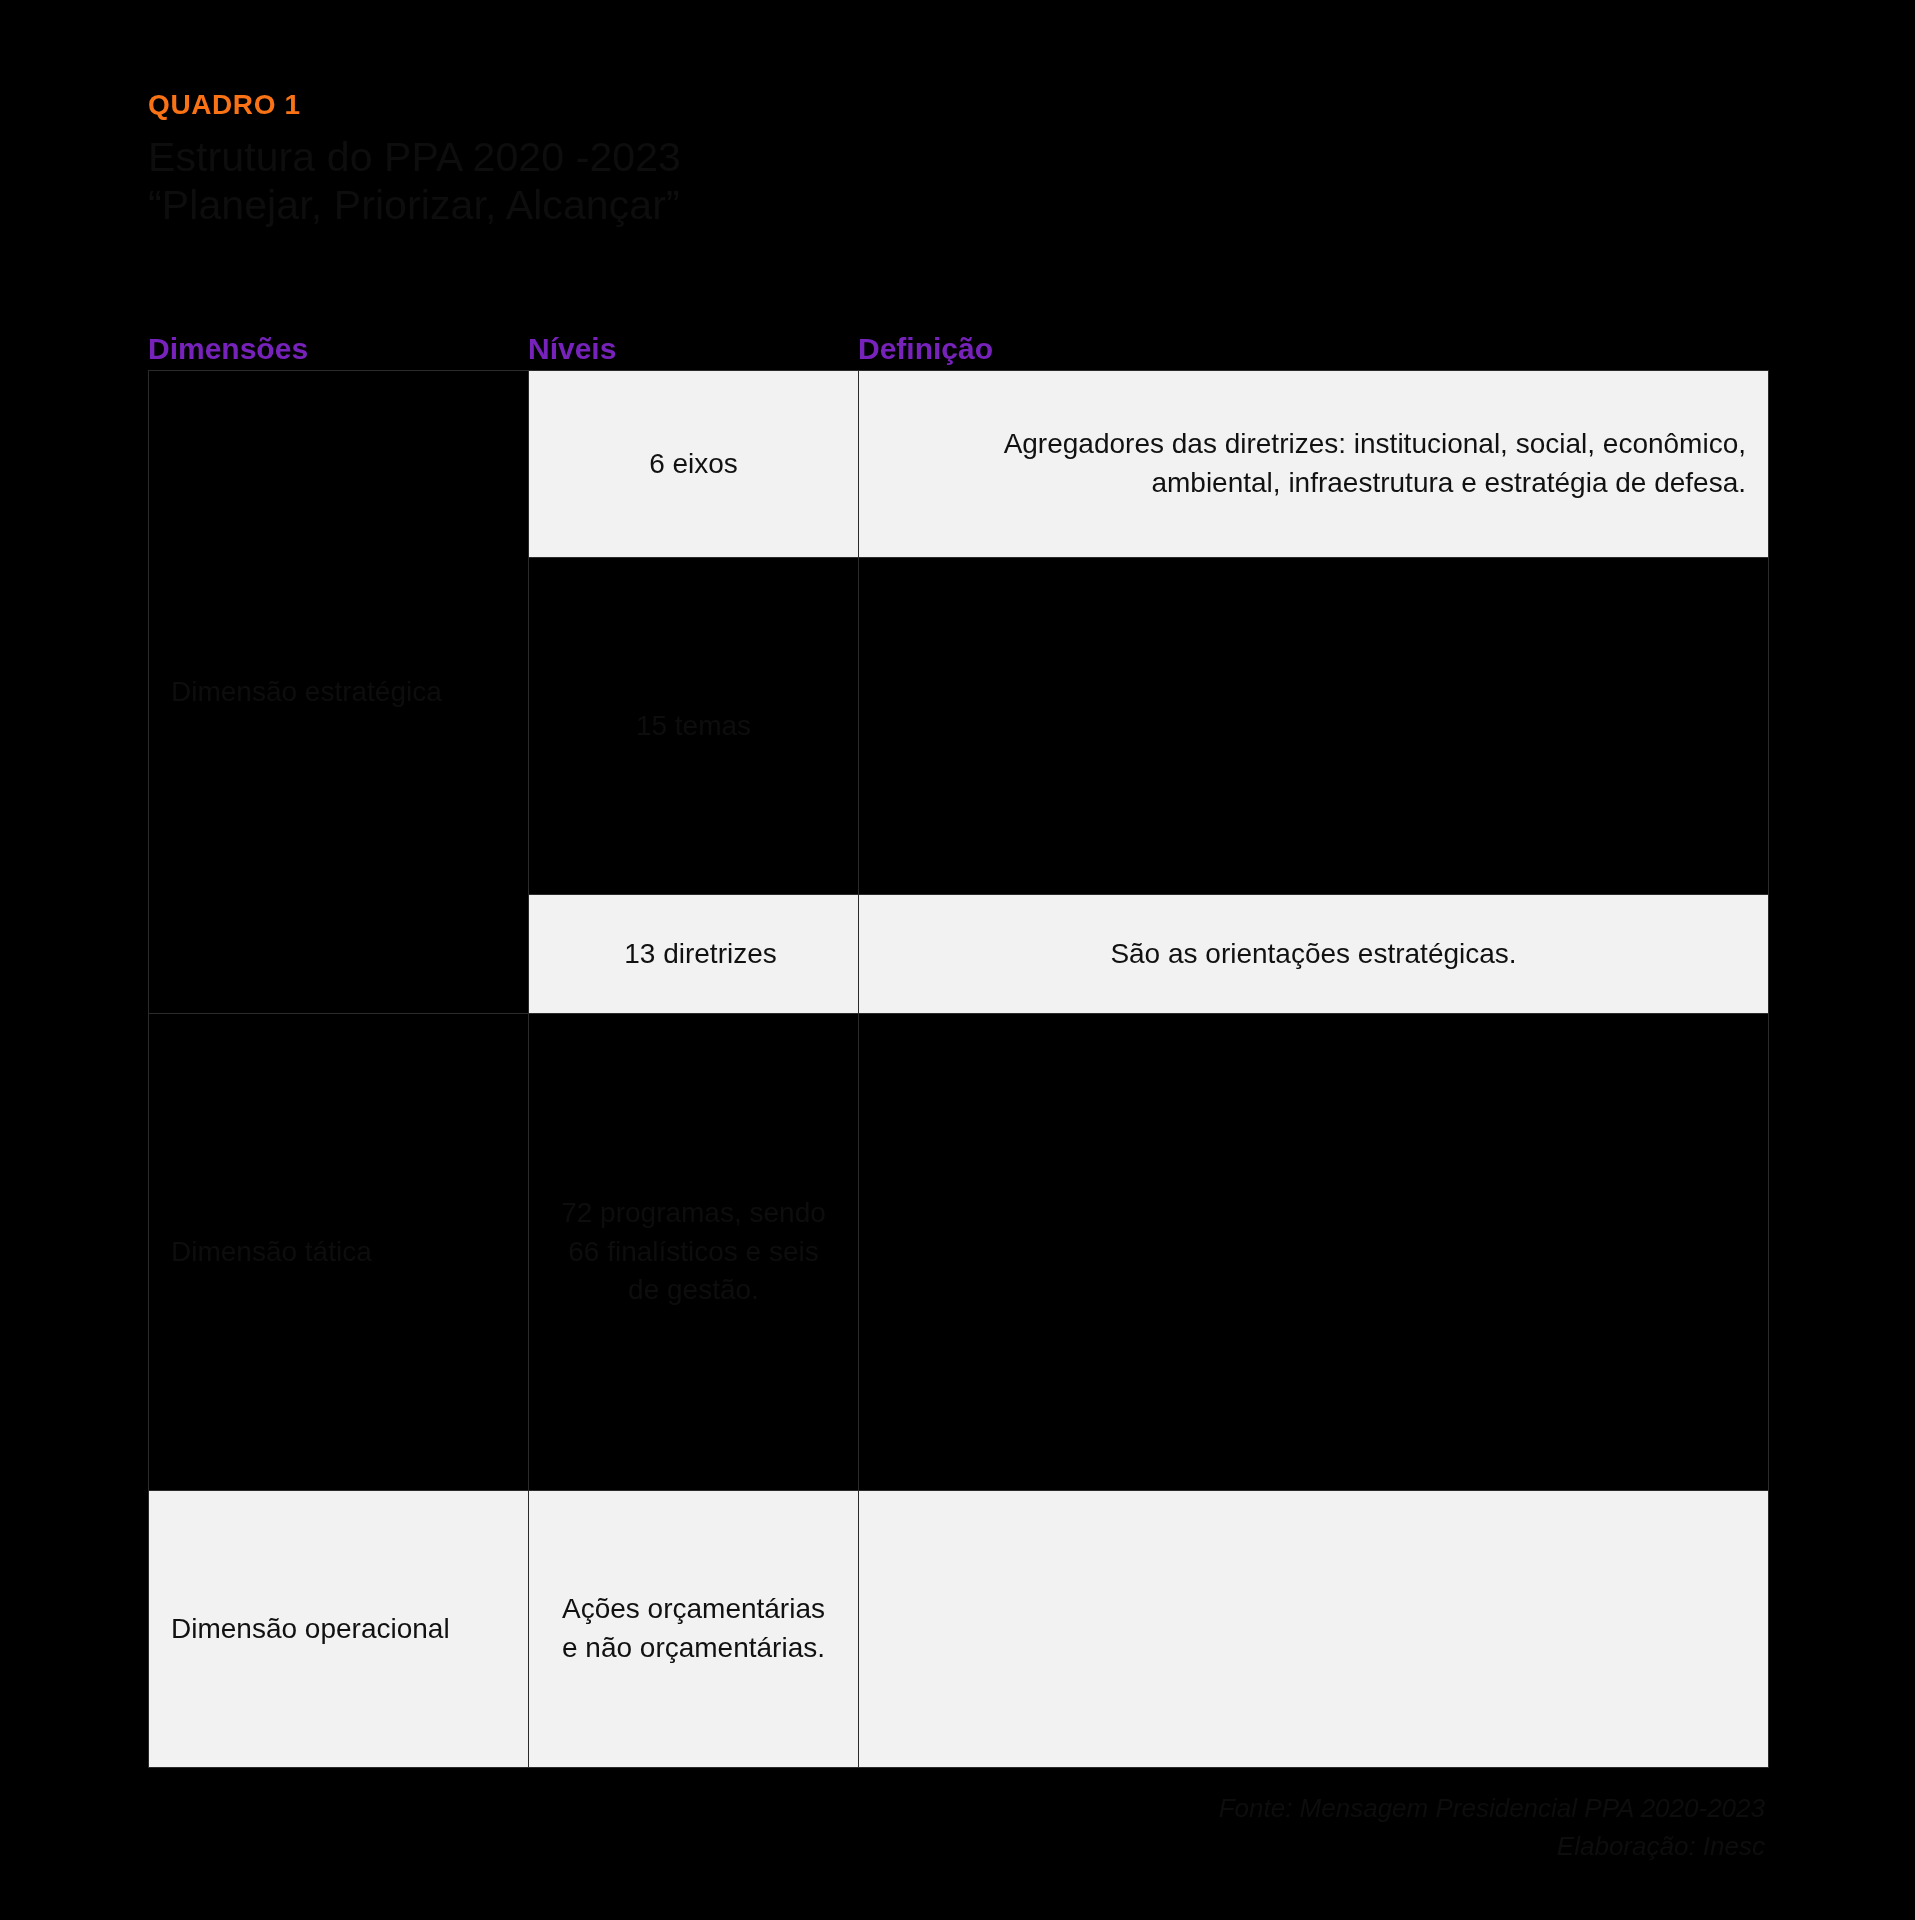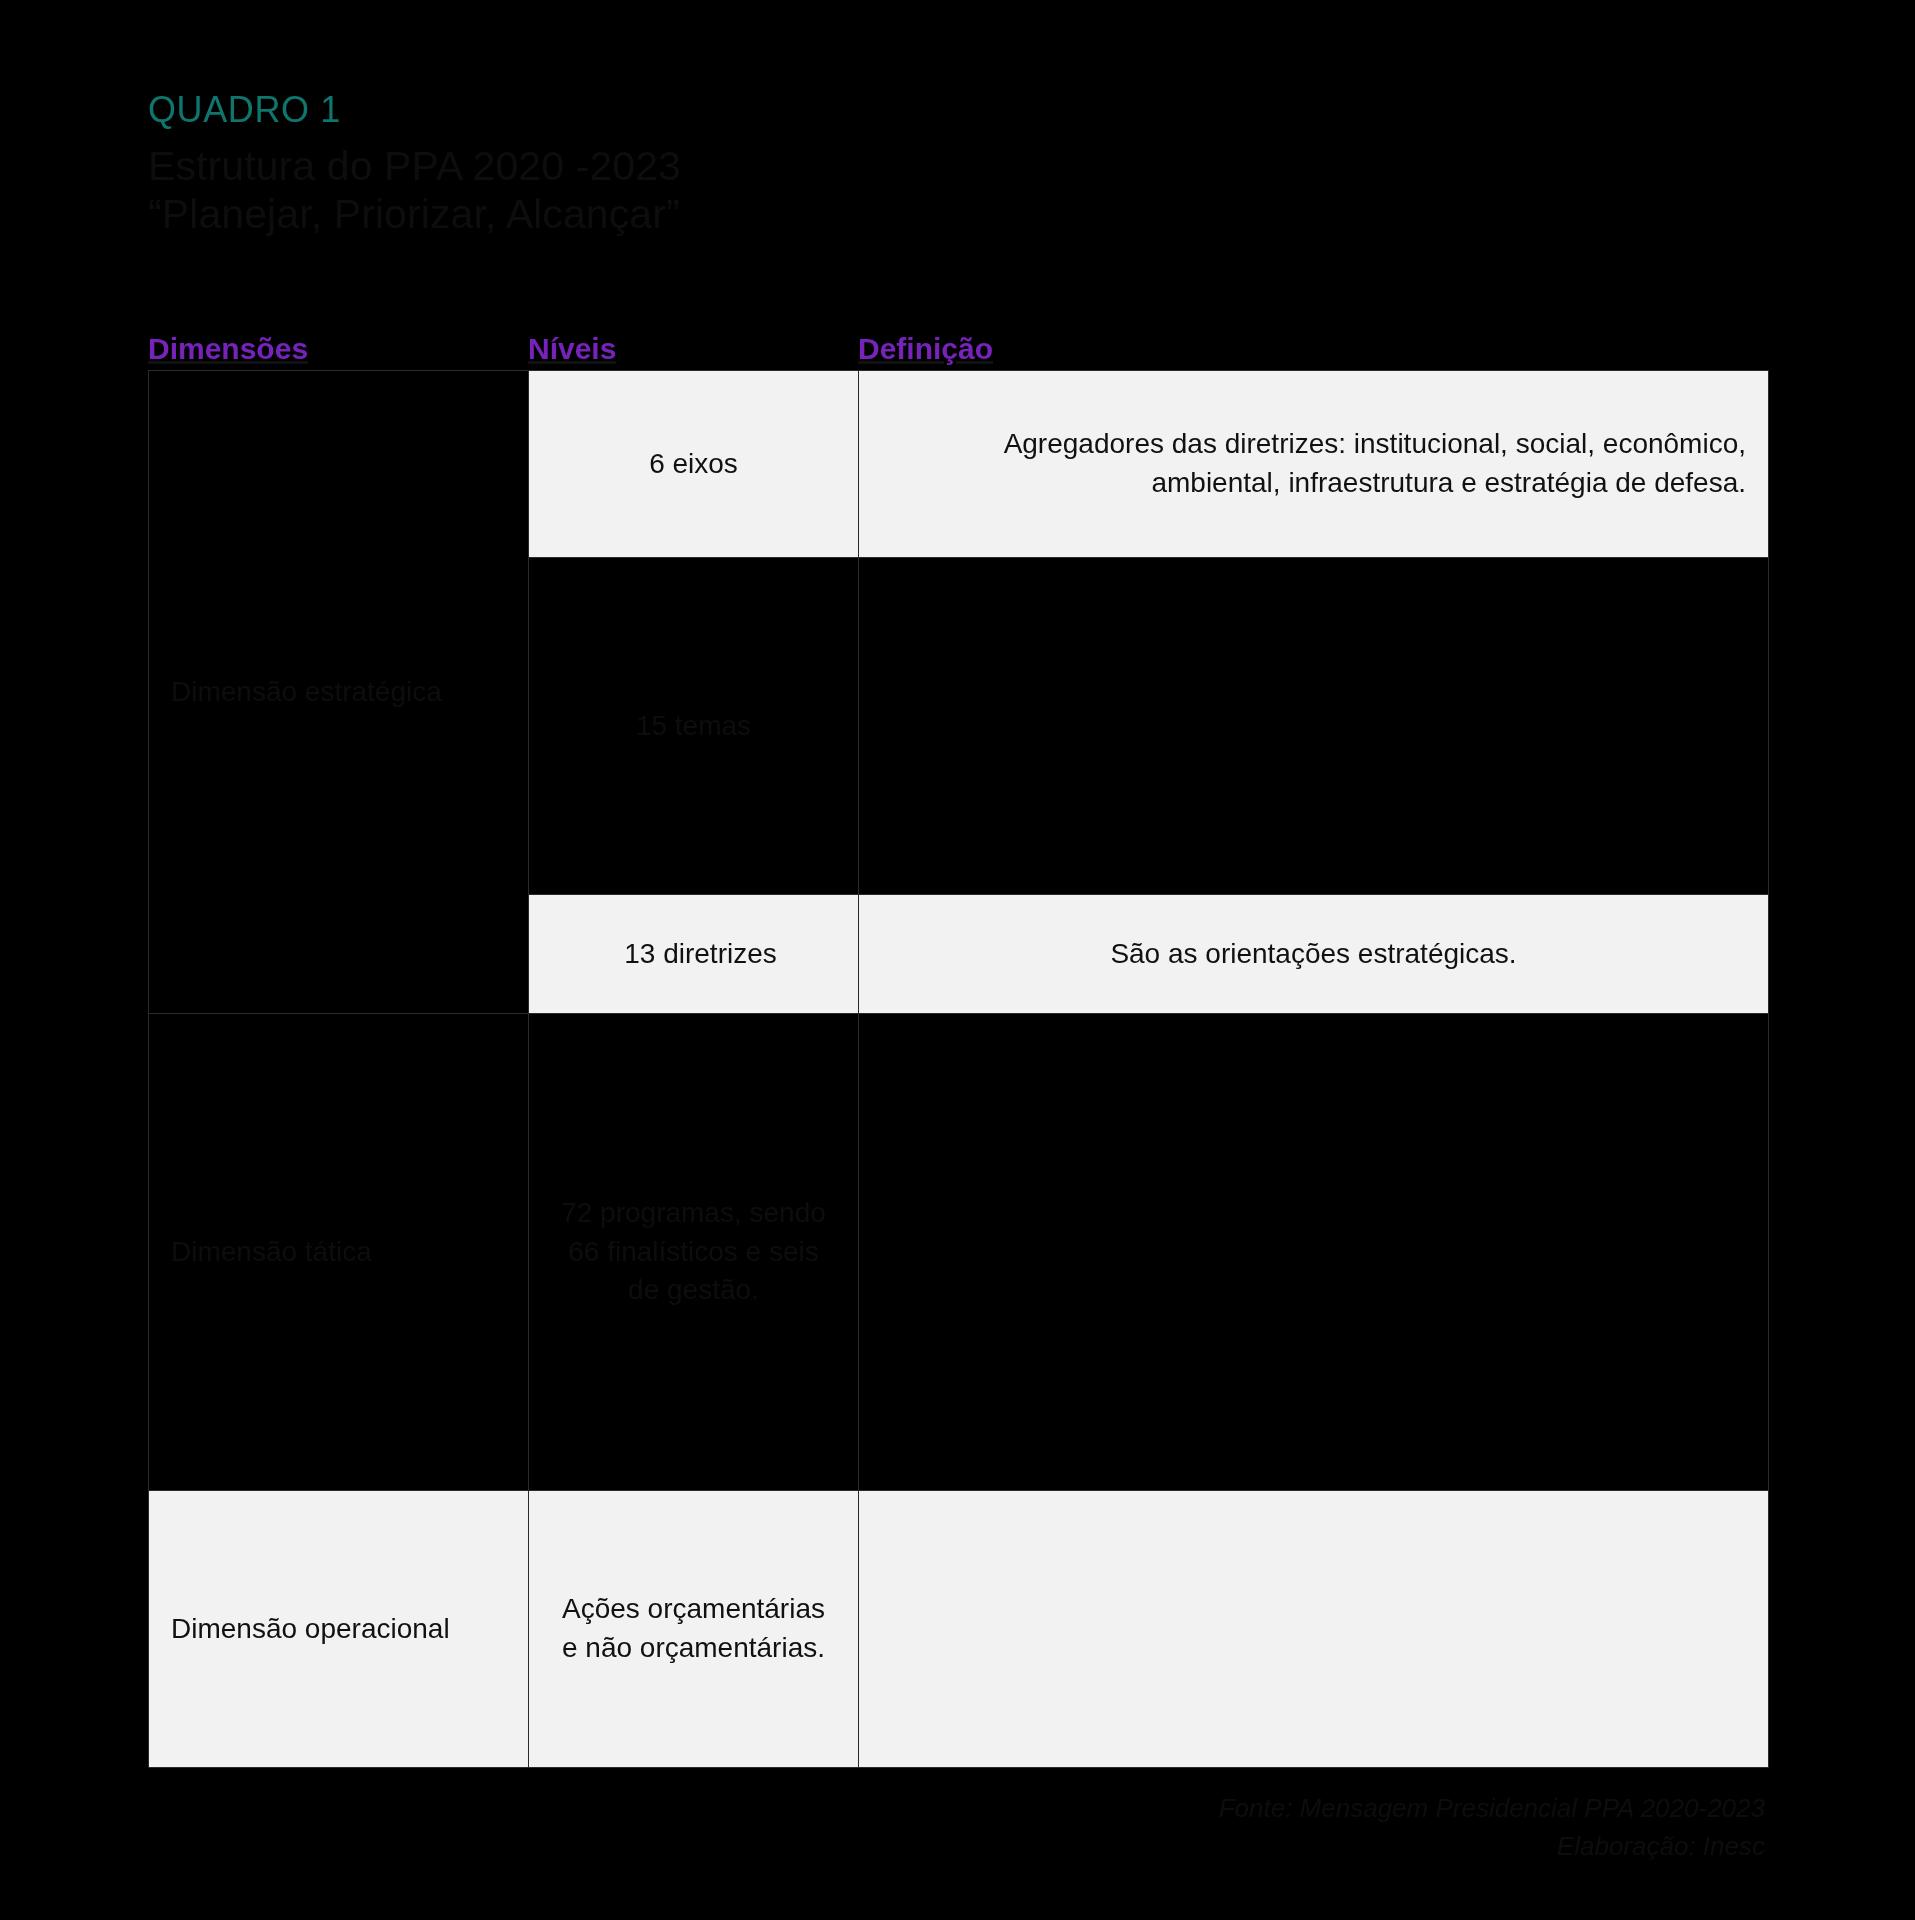--- a/index.html
+++ b/index.html
@@ -25,24 +25,24 @@
   }
 
   
   .title-block {
     position: absolute;
     left: 148px;
     top: 90px;
     width: 1300px;
   }
   .kicker {
-    font-size: 36px;
-    font-weight: normal;
+    font-size: 28px;
+    font-weight: bold;
     letter-spacing: 0.6px;
-    color: #0f766e;
+    color: #f97316;
     line-height: 1.1;
     margin-bottom: 12px;
   }
   .title-main {
     font-size: 41px;
     font-weight: 500;
     color: #0d0d0d;
     line-height: 1.18;
     letter-spacing: 0.1px;
   }
@@ -59,21 +59,20 @@
     position: absolute;
     left: 148px;
     top: 318px;
     width: 1620px;
   }
   .col-headers {
     display: flex;
     width: 1620px;
     height: 52px;
     align-items: flex-end;
-    text-decoration: underline;
   }
   .col-headers .ch {
     font-size: 30px;
     font-weight: bold;
     color: #7722bb;
     line-height: 1;
     padding-bottom: 6px;
   }
   .ch.c1 { width: 380px; }
   .ch.c2 { width: 330px; }

